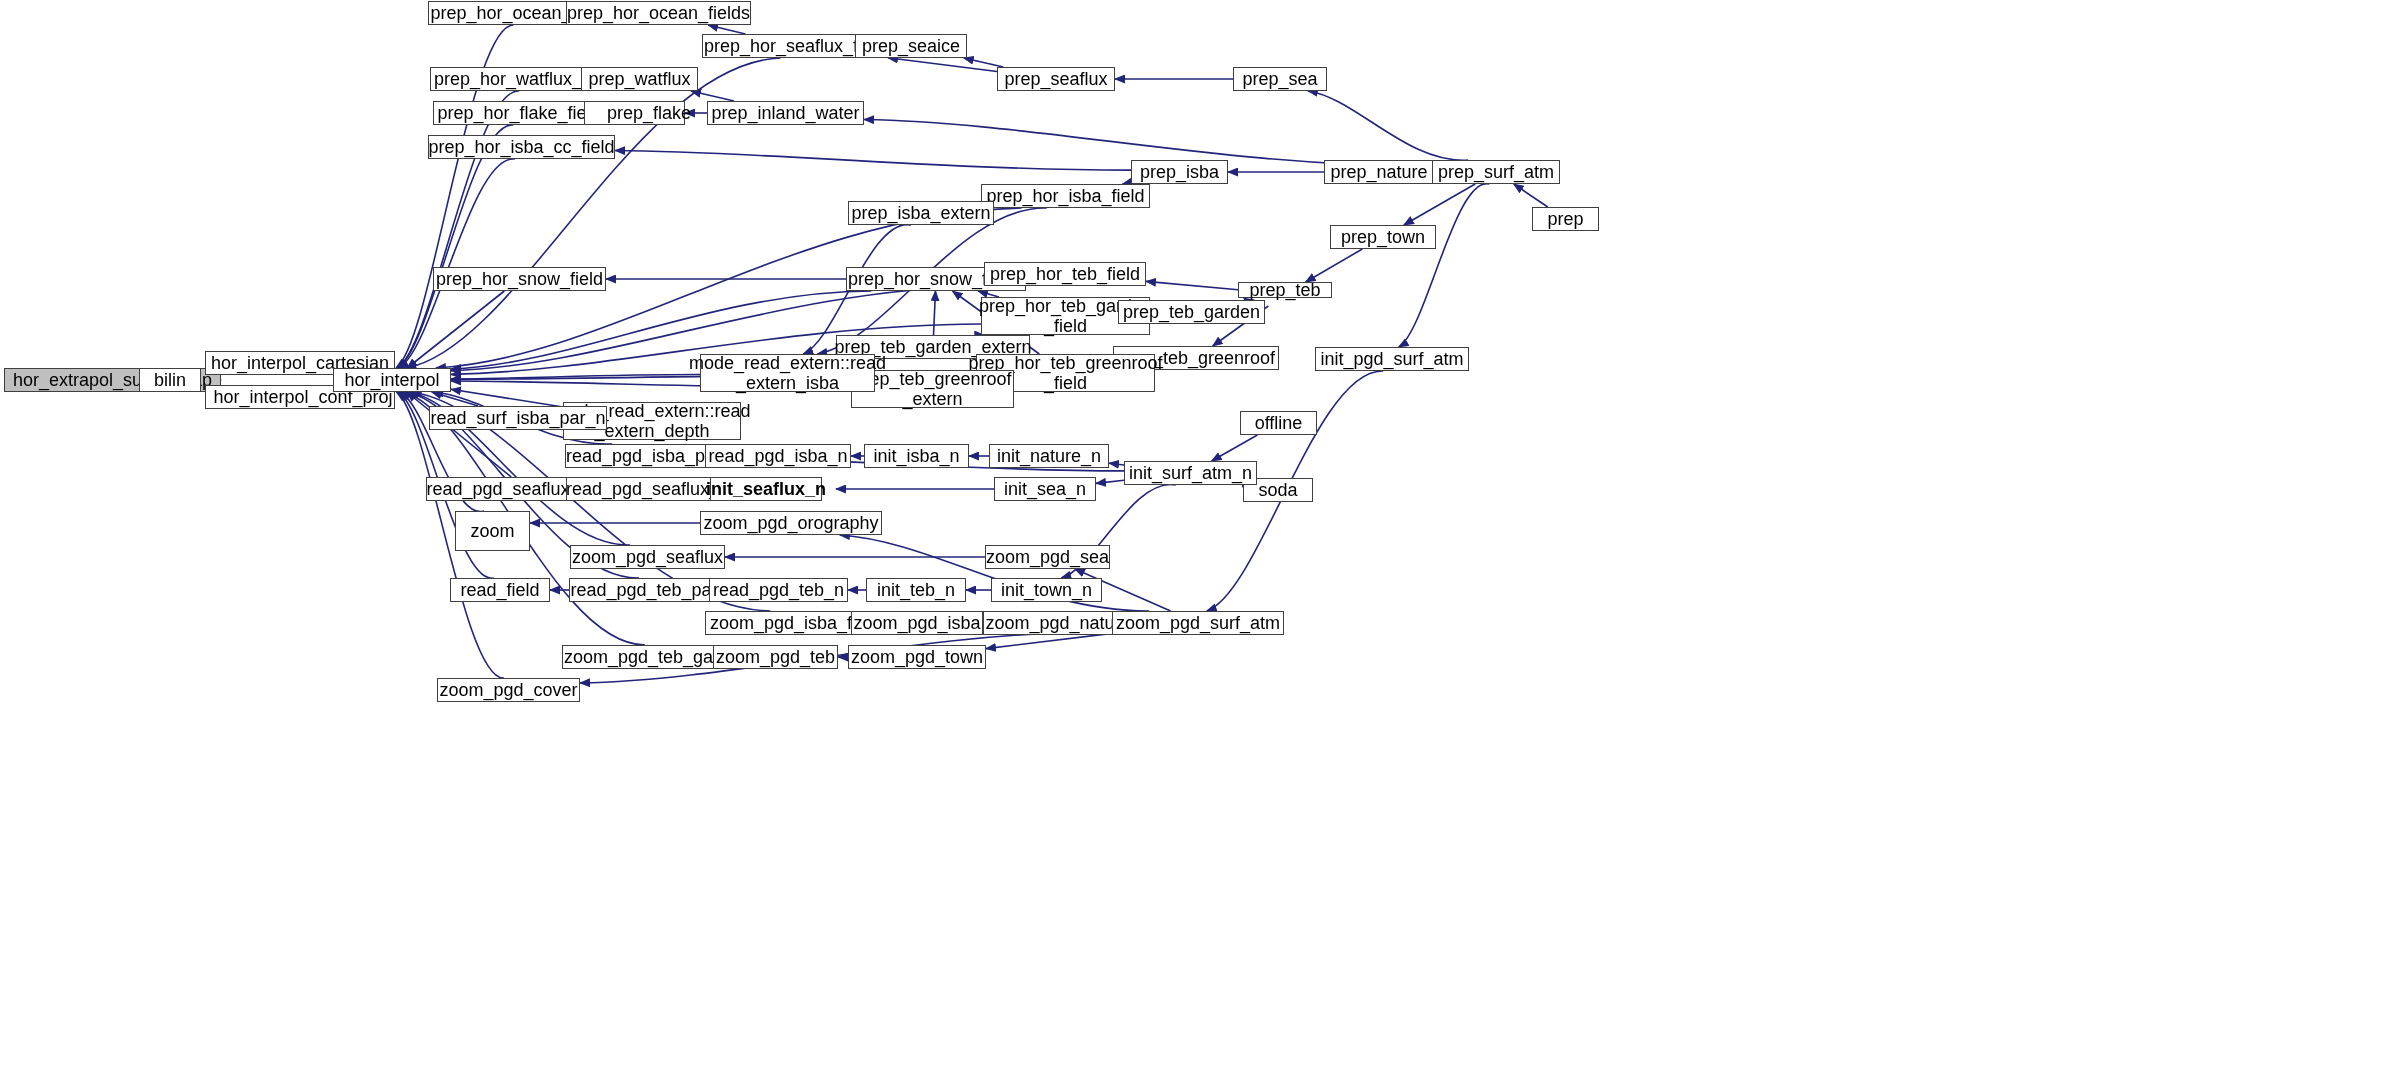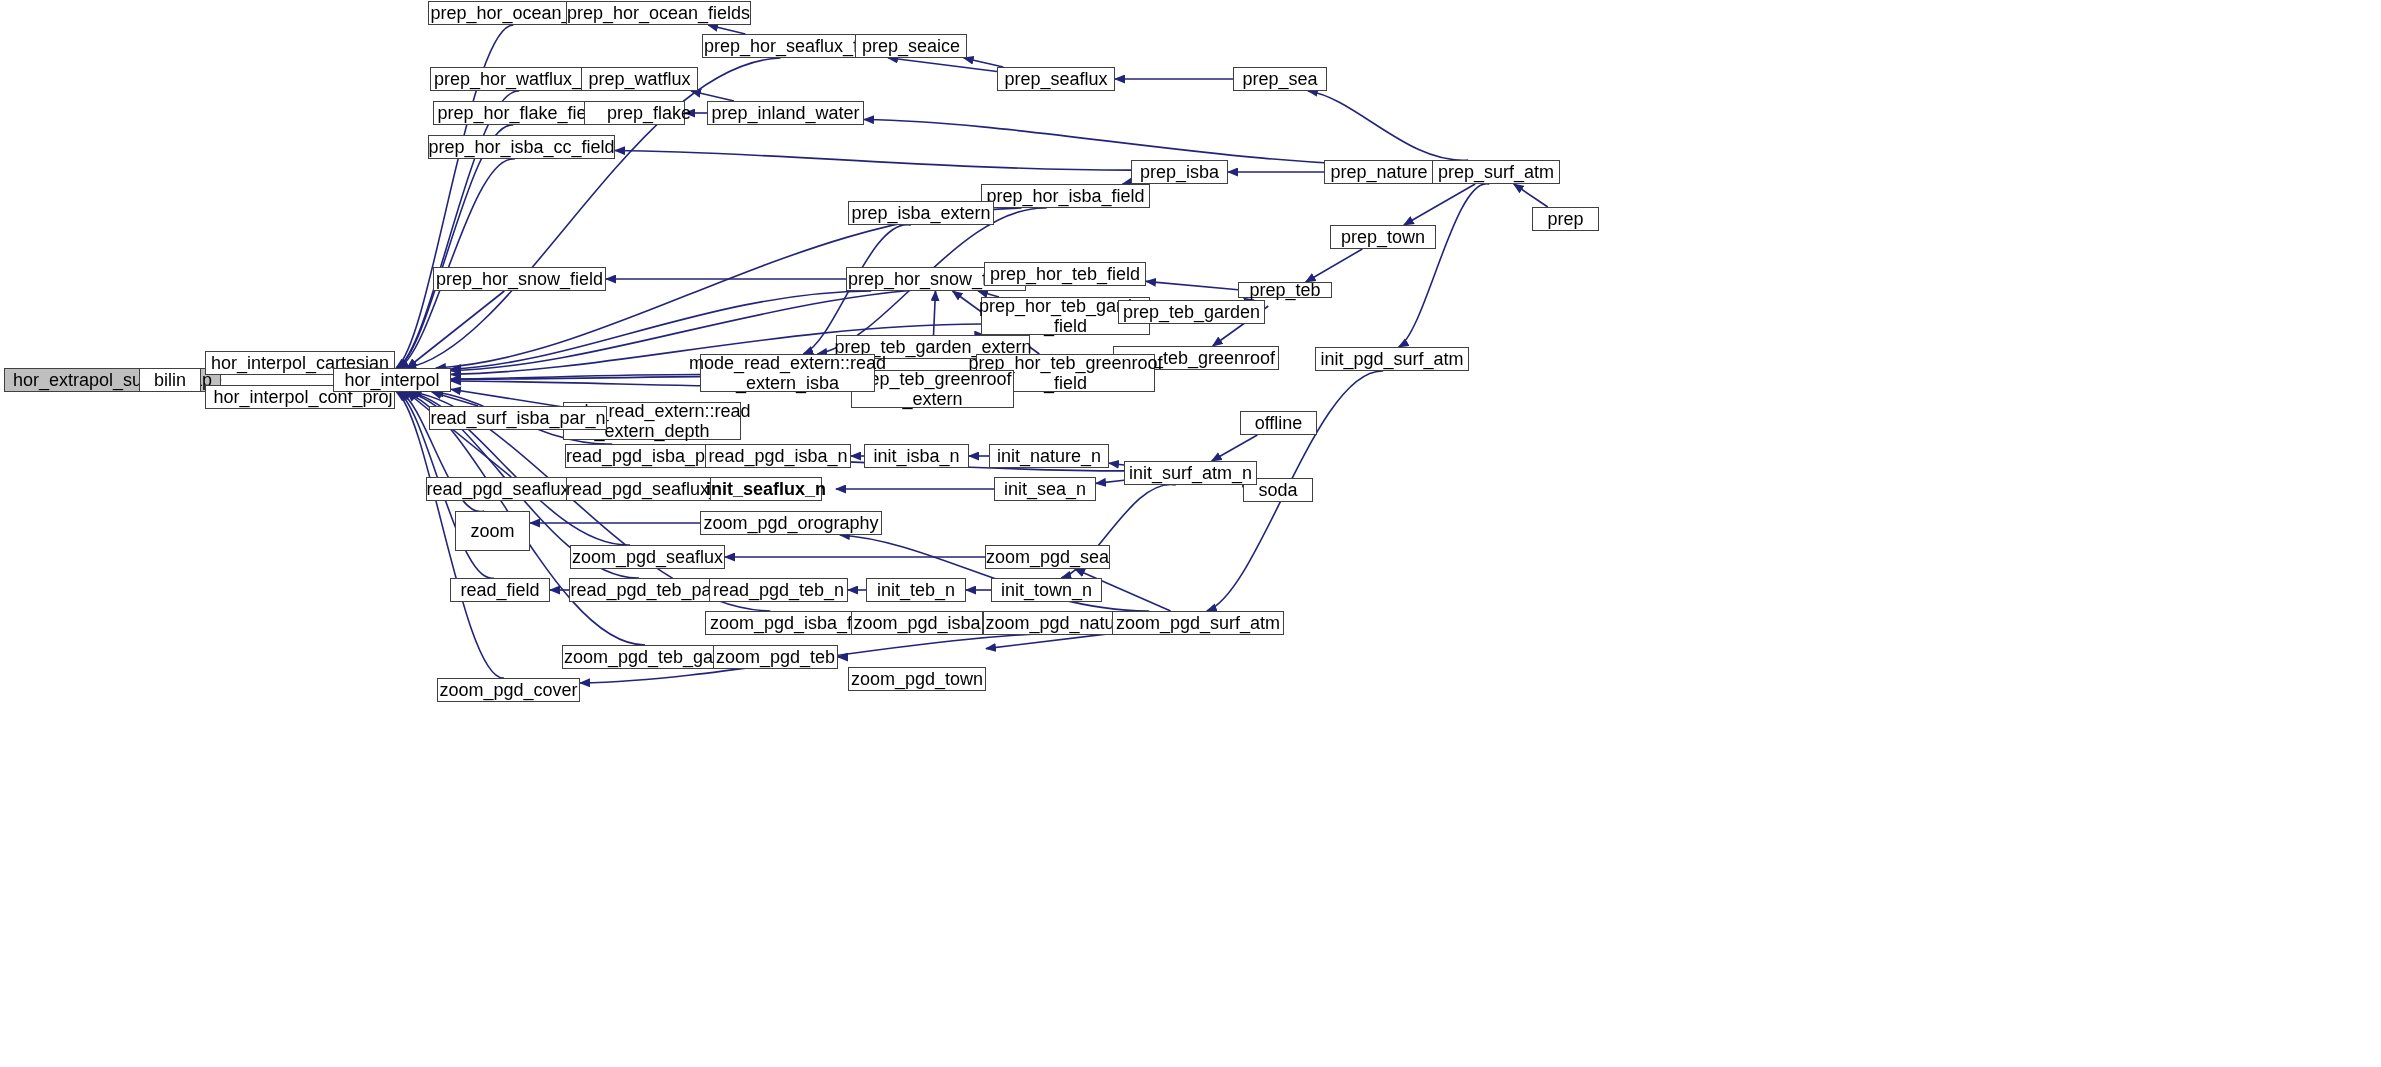--- a/index.html
+++ b/index.html
@@ -181,15 +181,15 @@
     <div class="node" style="left: 569px; top: 578px; width: 170px; height: 24px; border-color: rgb(64, 64, 64);">read_pgd_teb_par_n</div>
     <div class="node" style="left: 709px; top: 578px; width: 139px; height: 24px; border-color: rgb(64, 64, 64);">read_pgd_teb_n</div>
     <div class="node" style="left: 866px; top: 578px; width: 100px; height: 24px; border-color: rgb(64, 64, 64);">init_teb_n</div>
     <div class="node" style="left: 991px; top: 578px; width: 111px; height: 24px; border-color: rgb(64, 64, 64);">init_town_n</div>
     <div class="node" style="left: 705px; top: 611px; width: 170px; height: 24px; border-color: rgb(64, 64, 64);">zoom_pgd_isba_full</div>
     <div class="node" style="left: 851px; top: 611px; width: 132px; height: 24px; border-color: rgb(64, 64, 64);">zoom_pgd_isba</div>
     <div class="node" style="left: 983px; top: 611px; width: 150px; height: 24px; border-color: rgb(64, 64, 64);">zoom_pgd_nature</div>
     <div class="node" style="left: 1112px; top: 611px; width: 172px; height: 24px; border-color: rgb(64, 64, 64);">zoom_pgd_surf_atm</div>
     <div class="node" style="left: 562px; top: 645px; width: 189px; height: 24px; border-color: rgb(64, 64, 64);">zoom_pgd_teb_garden</div>
     <div class="node" style="left: 713px; top: 645px; width: 125px; height: 24px; border-color: rgb(64, 64, 64);">zoom_pgd_teb</div>
-    <div class="node" style="left: 848px; top: 667px; width: 138px; height: 24px; border-color: rgb(64, 64, 64);">zoom_pgd_town</div>
+    <div class="node" style="left: 848px; top: 645px; width: 138px; height: 24px; border-color: rgb(64, 64, 64);">zoom_pgd_town</div>
     <div class="node" style="left: 437px; top: 678px; width: 143px; height: 24px; border-color: rgb(64, 64, 64);">zoom_pgd_cover</div>
   </div>
 
 </body></html>

